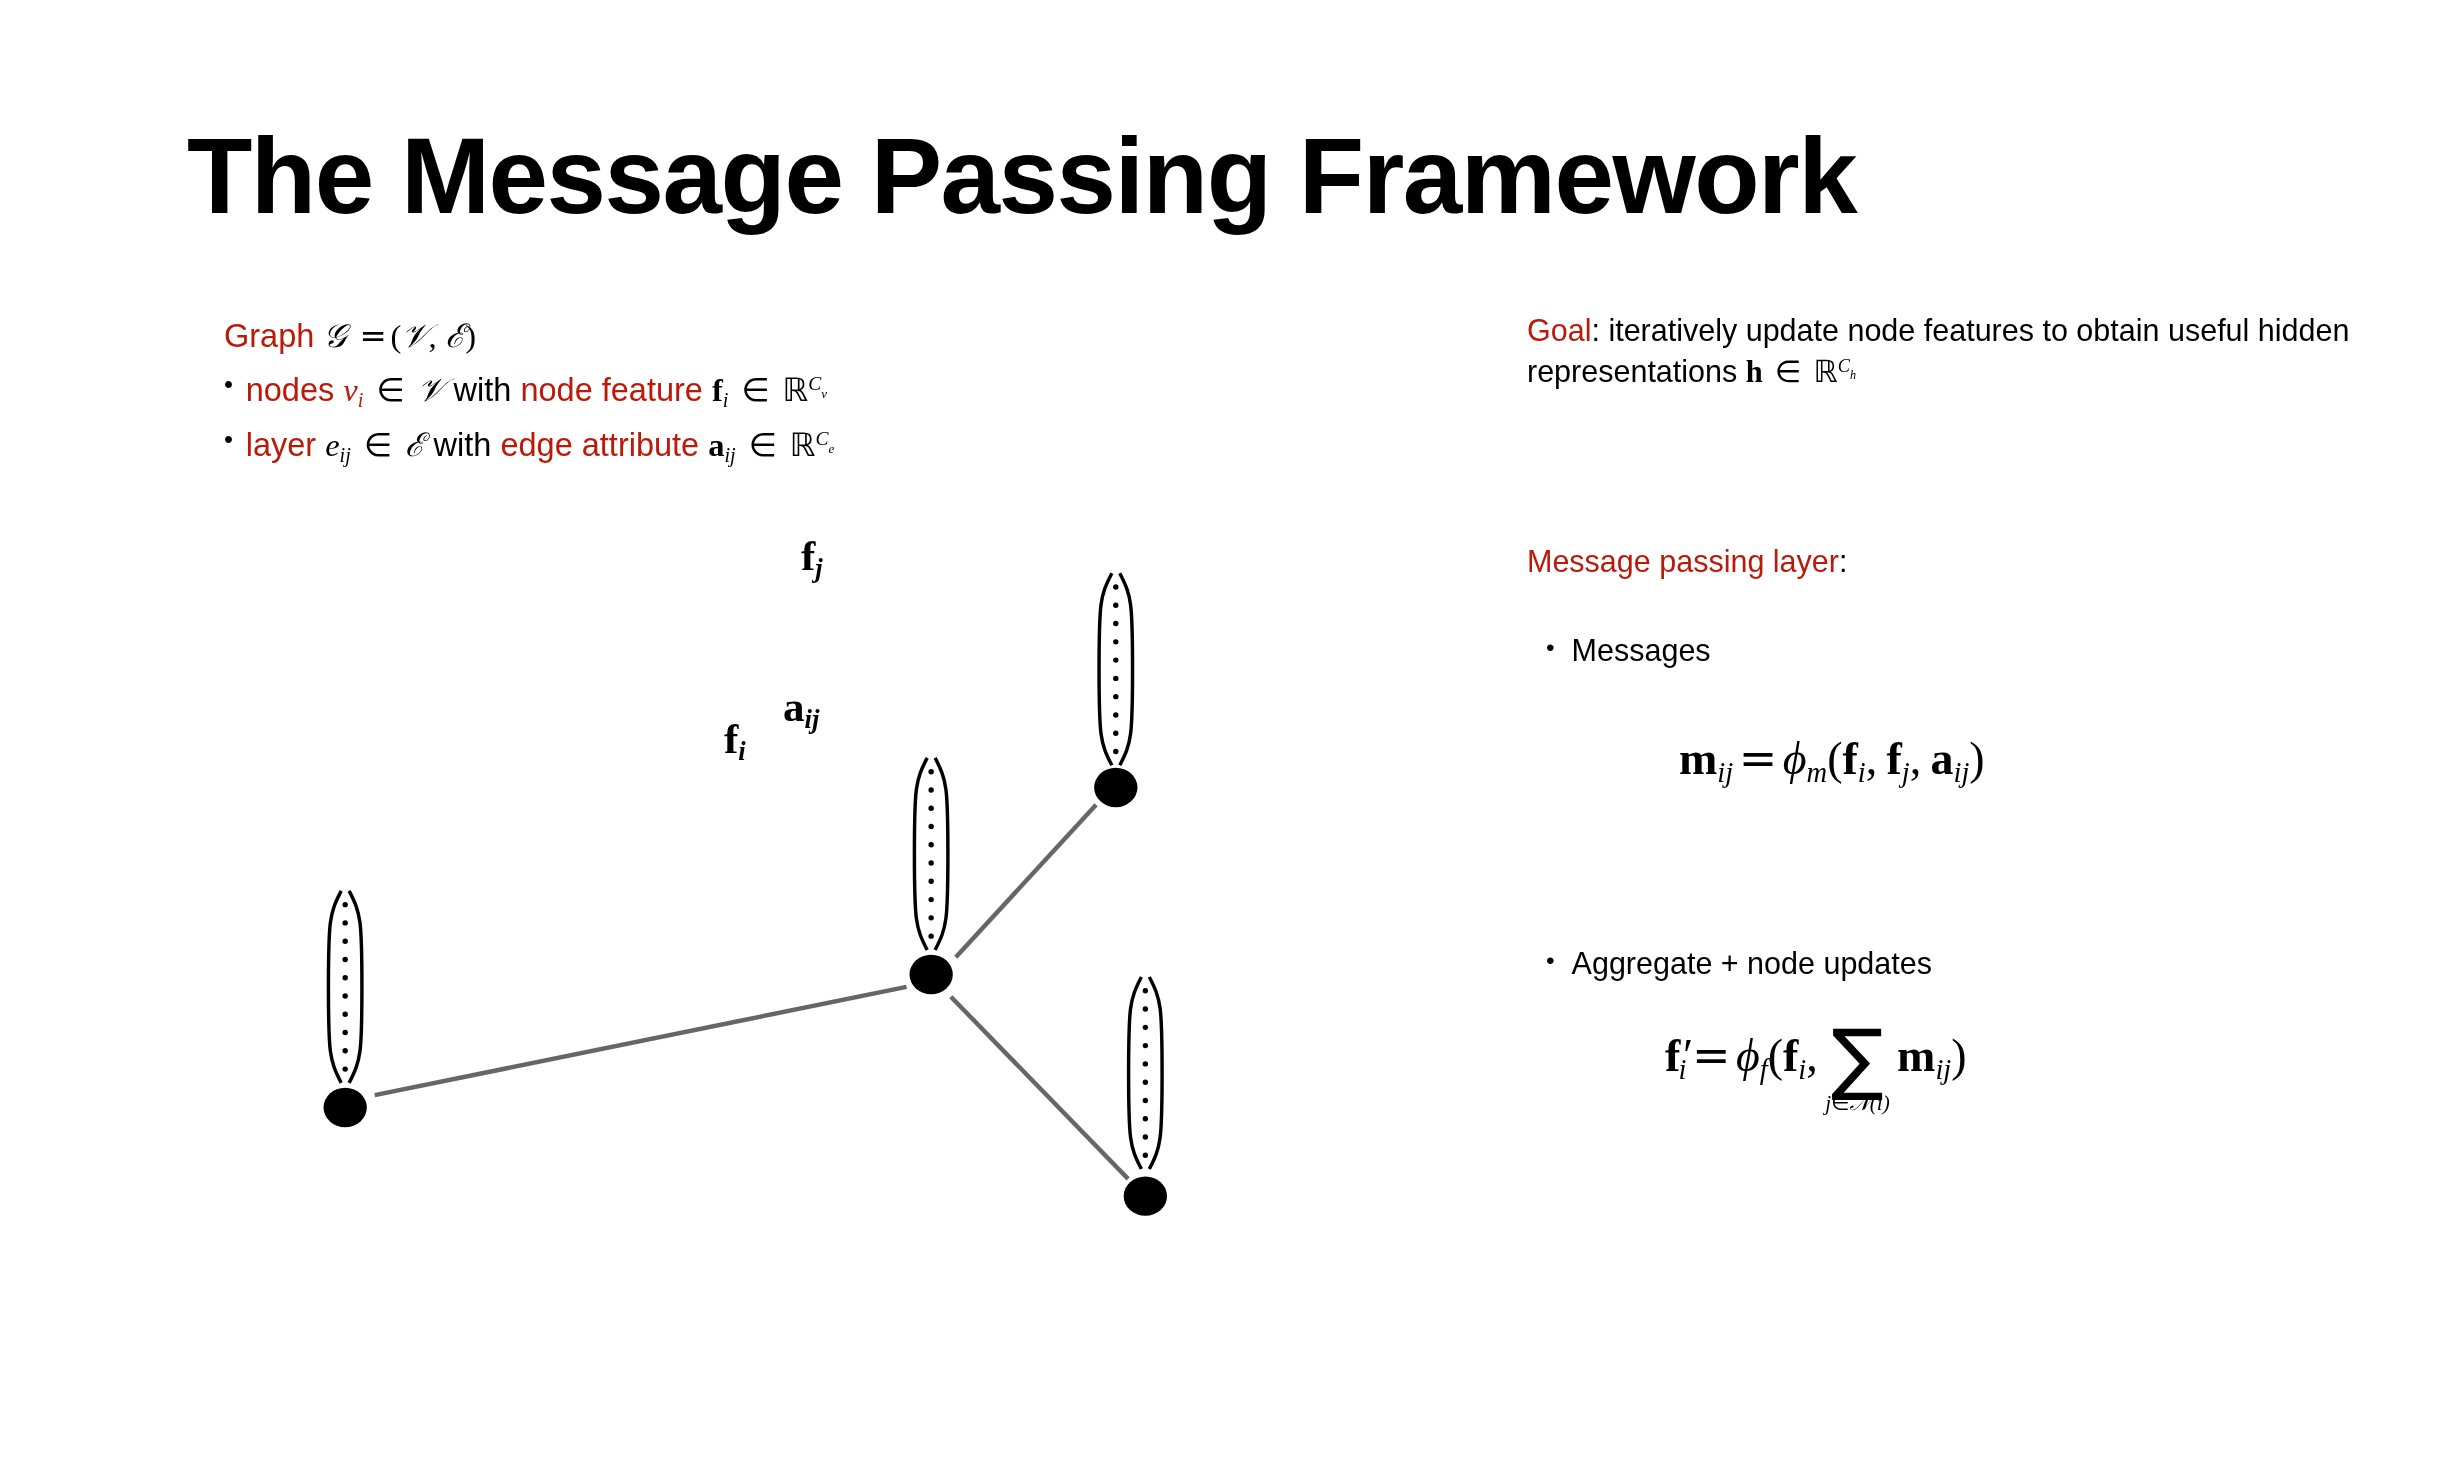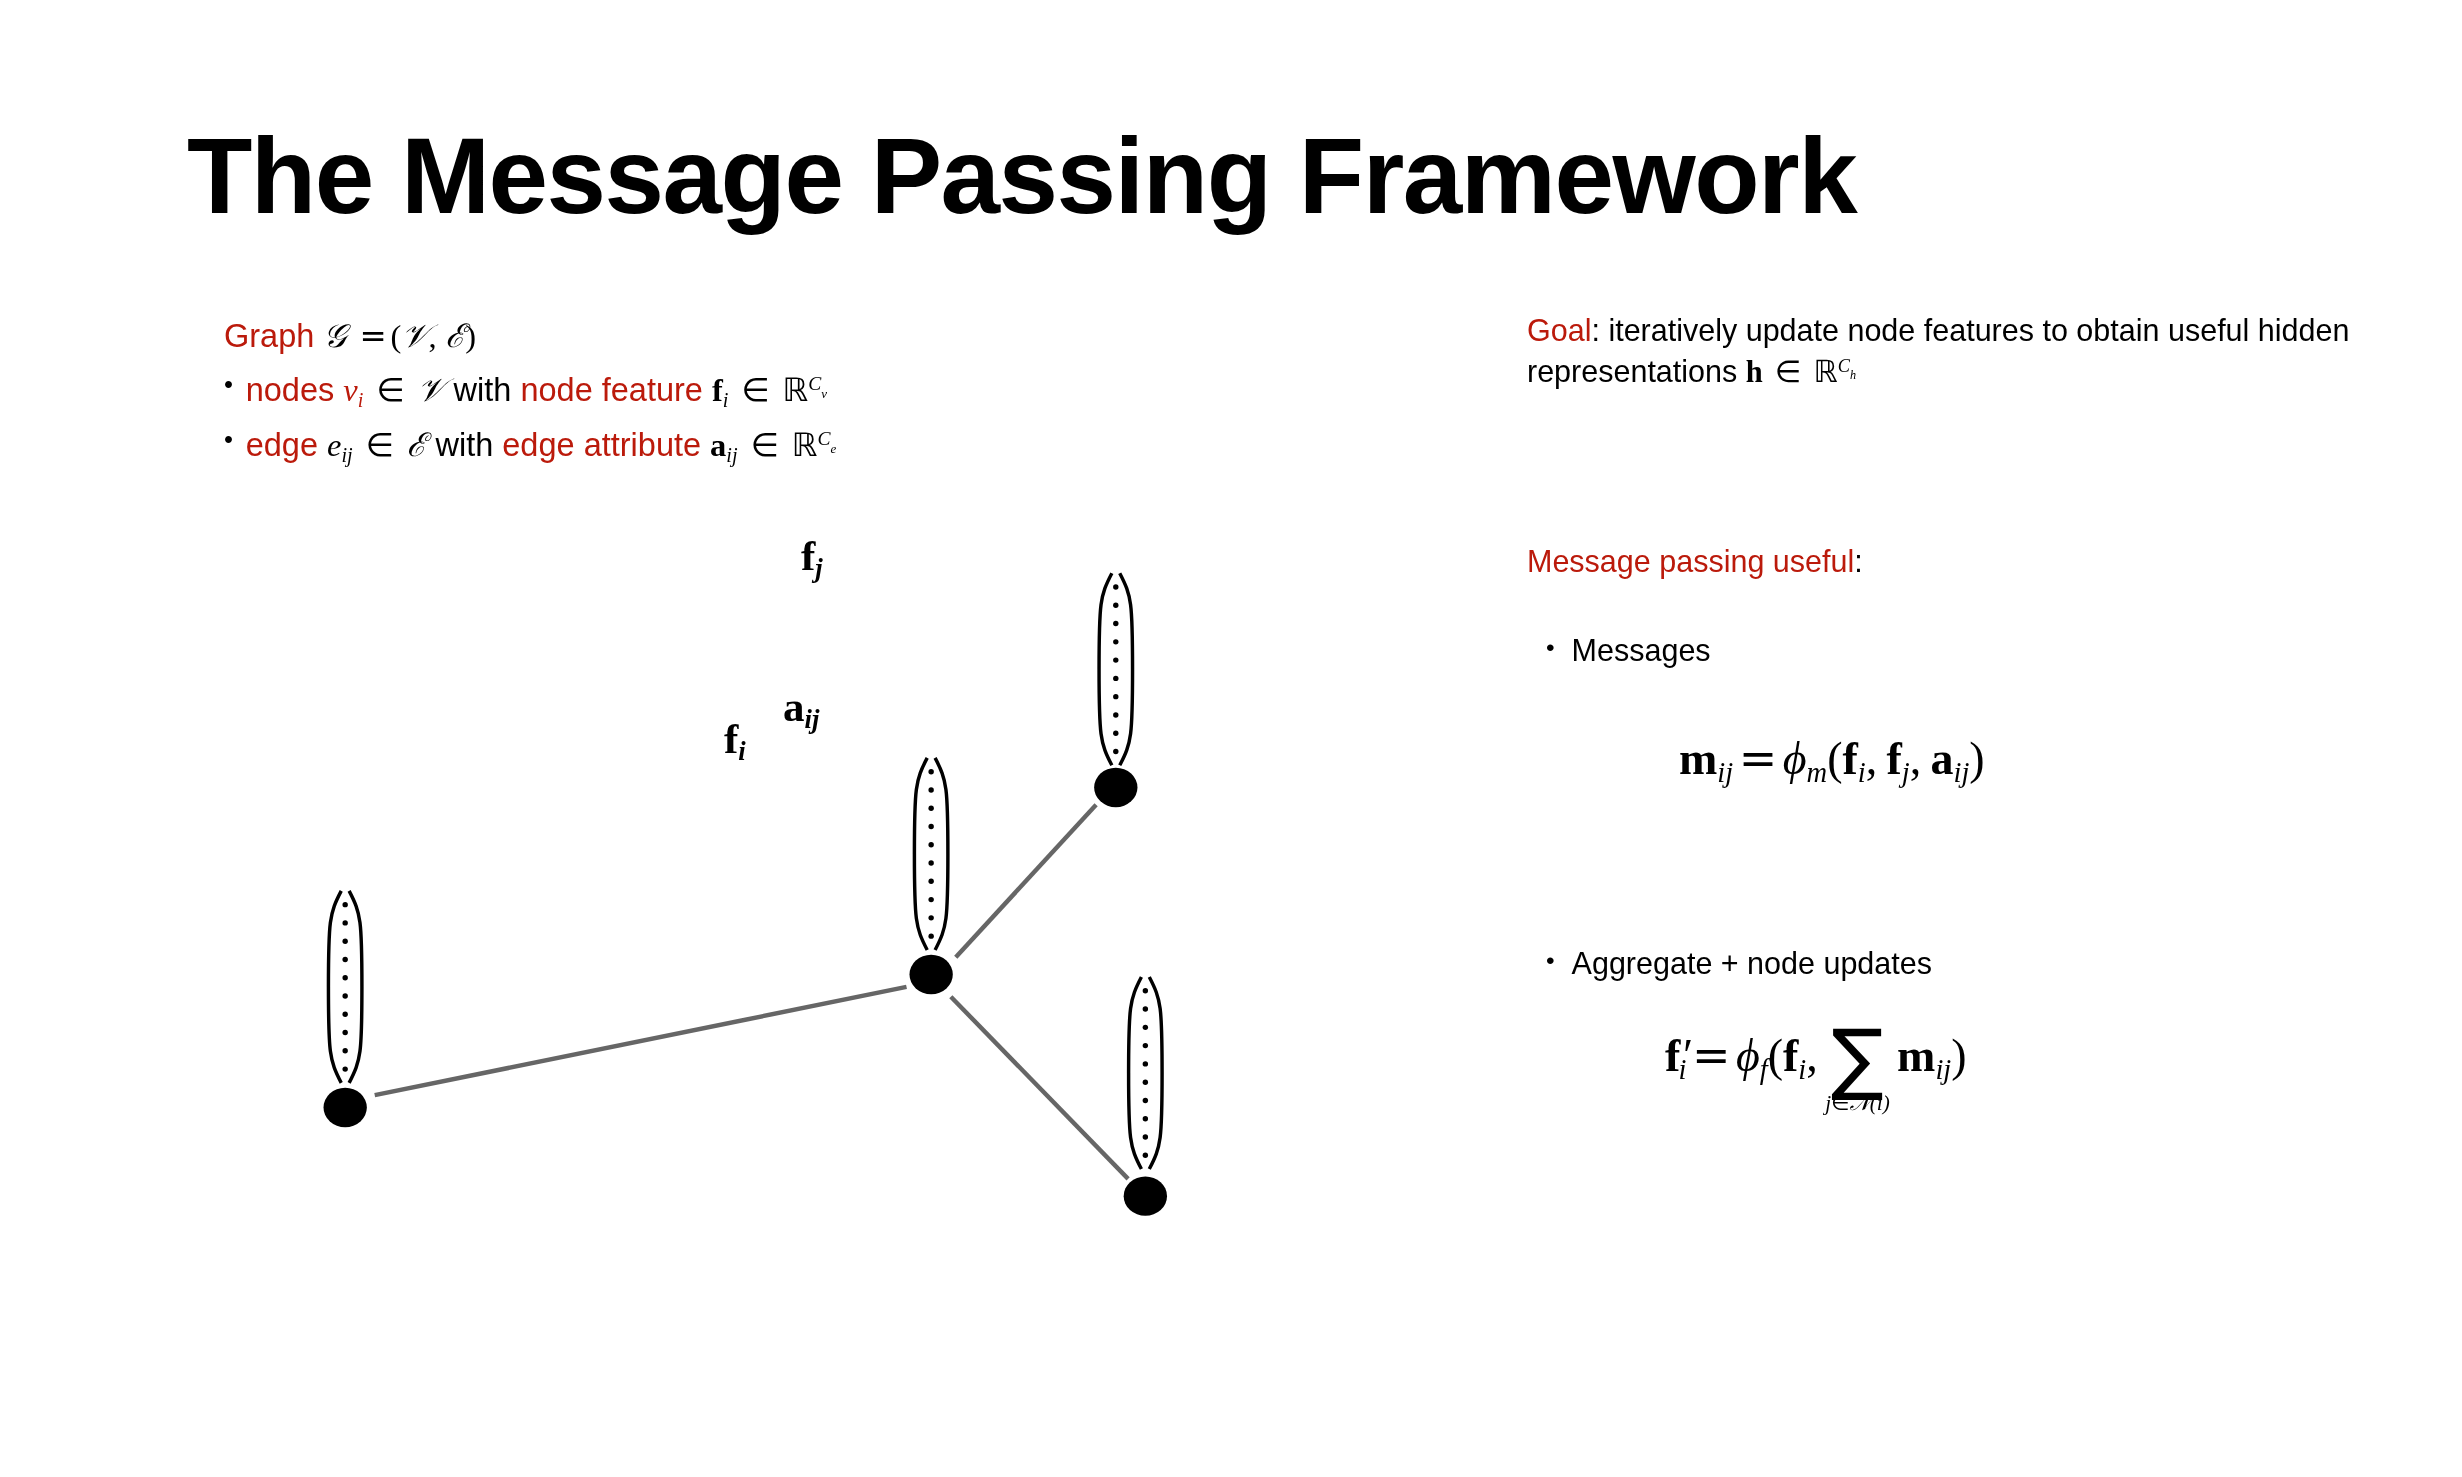--- a/index.html
+++ b/index.html
@@ -186,42 +186,42 @@
         <span>with</span>
         <span class="red">node feature</span>
         <span class="mbf">f</span><span class="sub">i</span>
         <span class="op">∈</span>
         <span class="bb">ℝ</span><span class="sup">C</span><span style="font-size:.40em;vertical-align:.26em;font-family:'Liberation Serif',serif;font-style:italic;">v</span>
       </span>
     </div>
 
     <div class="bullet-row">
       <span class="bullet-dot">•</span>
-      <span class="bullet-text"><span class="red">edge</span>
+      <span class="bullet-text"><span class="red">layer</span>
         <span class="math">e</span><span class="sub">ij</span>
         <span class="op">∈</span>
         <span class="cal">ℰ</span>
         <span>with</span>
         <span class="red">edge attribute</span>
         <span class="mbf">a</span><span class="sub">ij</span>
         <span class="op">∈</span>
         <span class="bb">ℝ</span><span class="sup">C</span><span style="font-size:.40em;vertical-align:.26em;font-family:'Liberation Serif',serif;font-style:italic;">e</span>
       </span>
     </div>
   </div>
 
   <div id="goal-block">
     <span class="red">Goal</span><span>: iteratively update node features to obtain</span>
     <span>useful hidden representations</span>
     <span class="mbf">h</span>
     <span class="op">∈</span>
     <span class="bb">ℝ</span><span class="sup">C</span><span style="font-size:.40em;vertical-align:.26em;font-family:'Liberation Serif',serif;font-style:italic;">h</span>
   </div>
 
-  <div id="mp-title"><span>Message passing useful</span><span class="colon">:</span></div>
+  <div id="mp-title"><span>Message passing layer</span><span class="colon">:</span></div>
 
   <div class="rbullet" id="bullet-messages">
     <span class="bullet-dot">•</span>
     <span>Messages</span>
   </div>
 
   <div class="rbullet" id="bullet-aggregate">
     <span class="bullet-dot">•</span>
     <span>Aggregate + node updates</span>
   </div>

